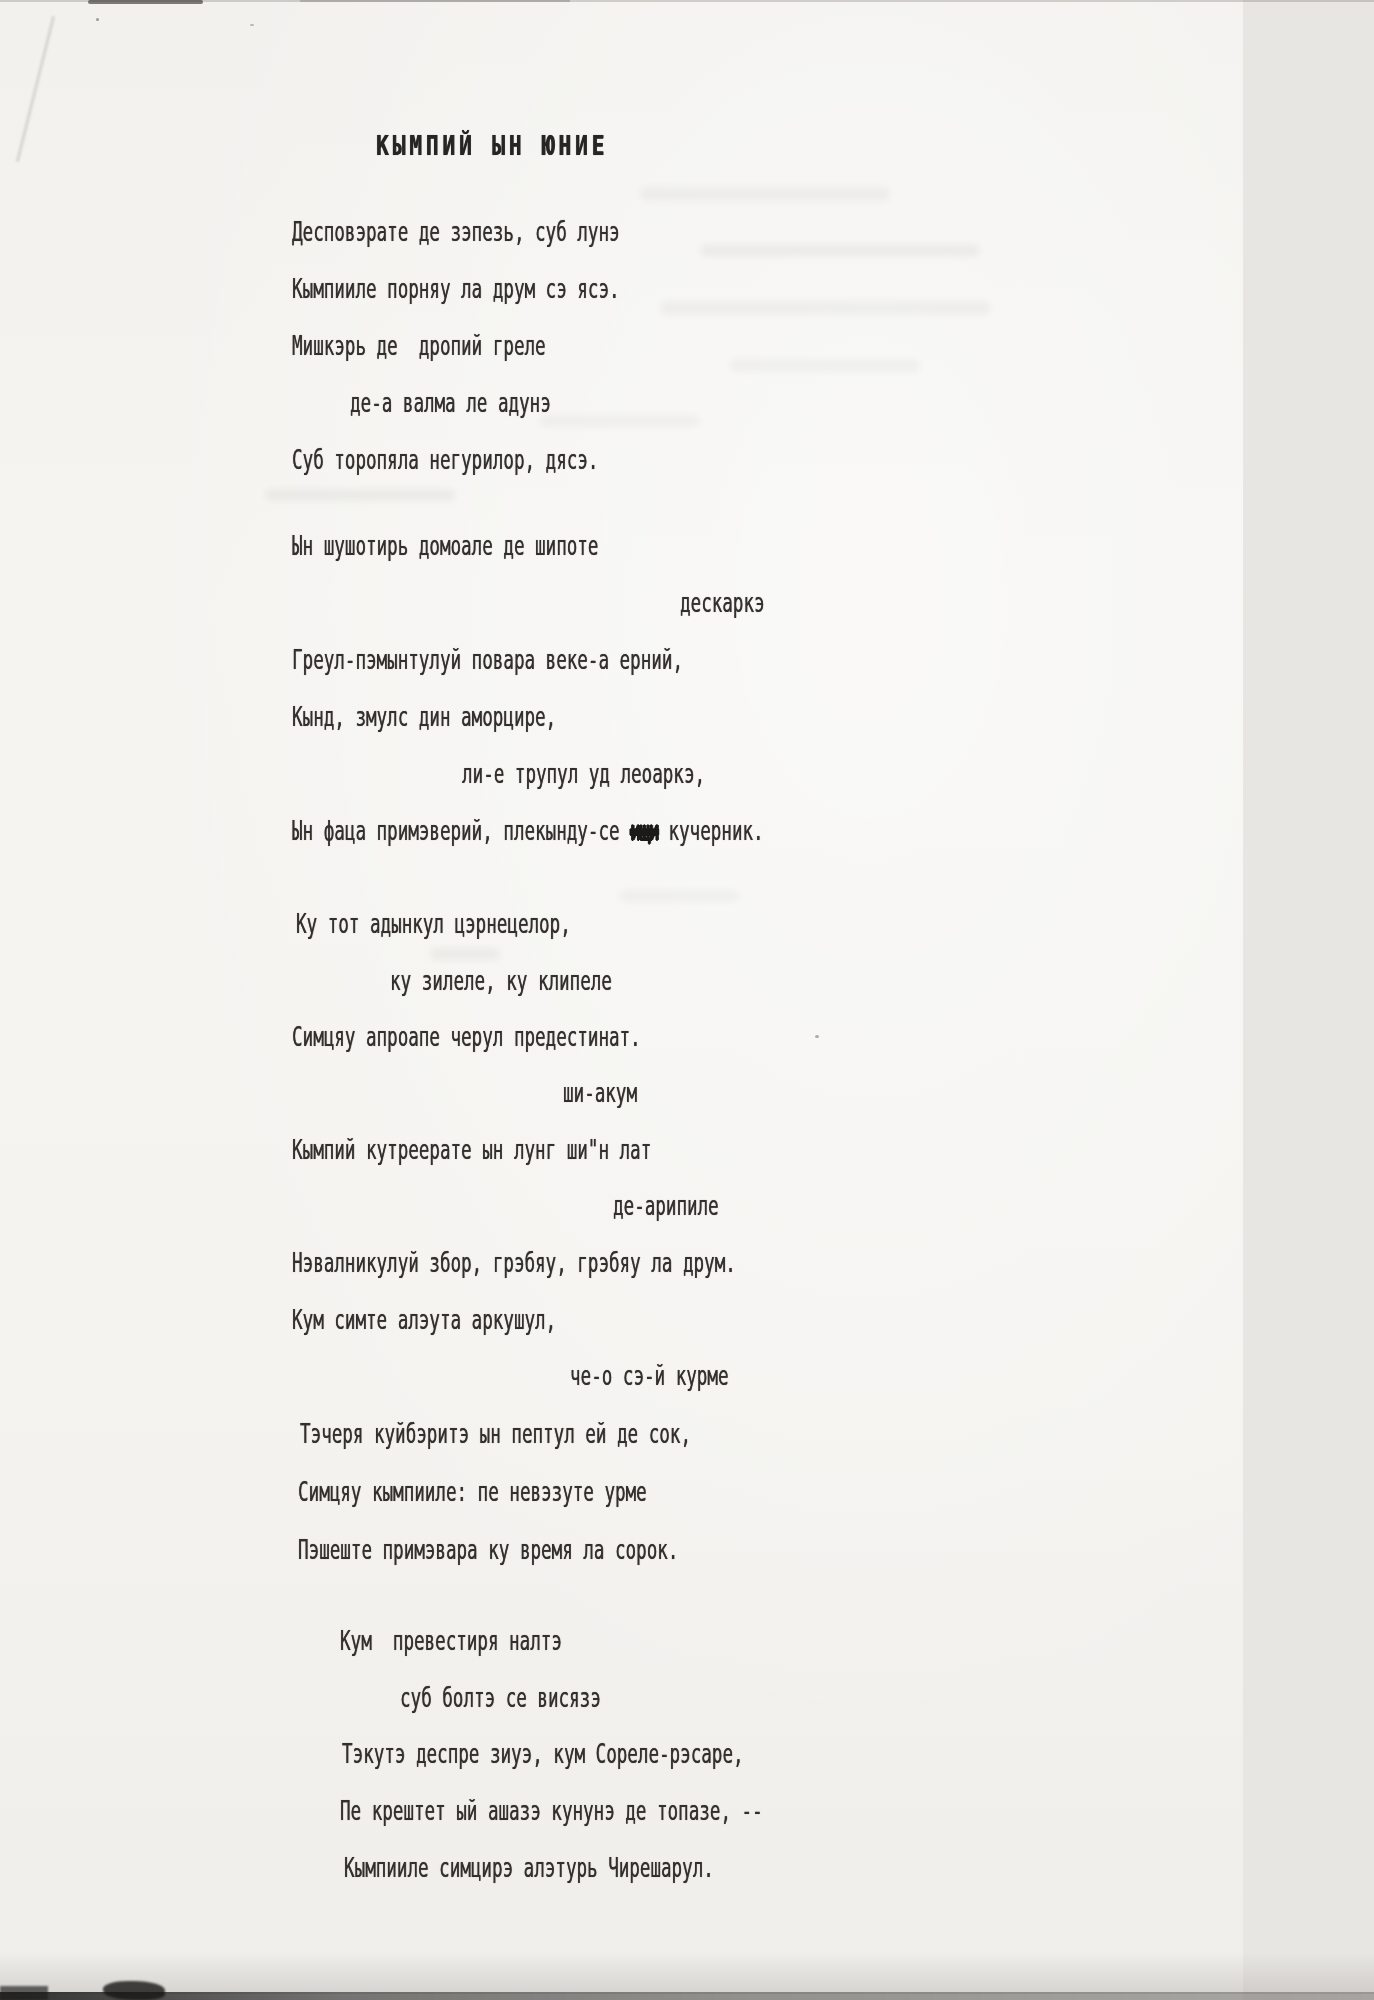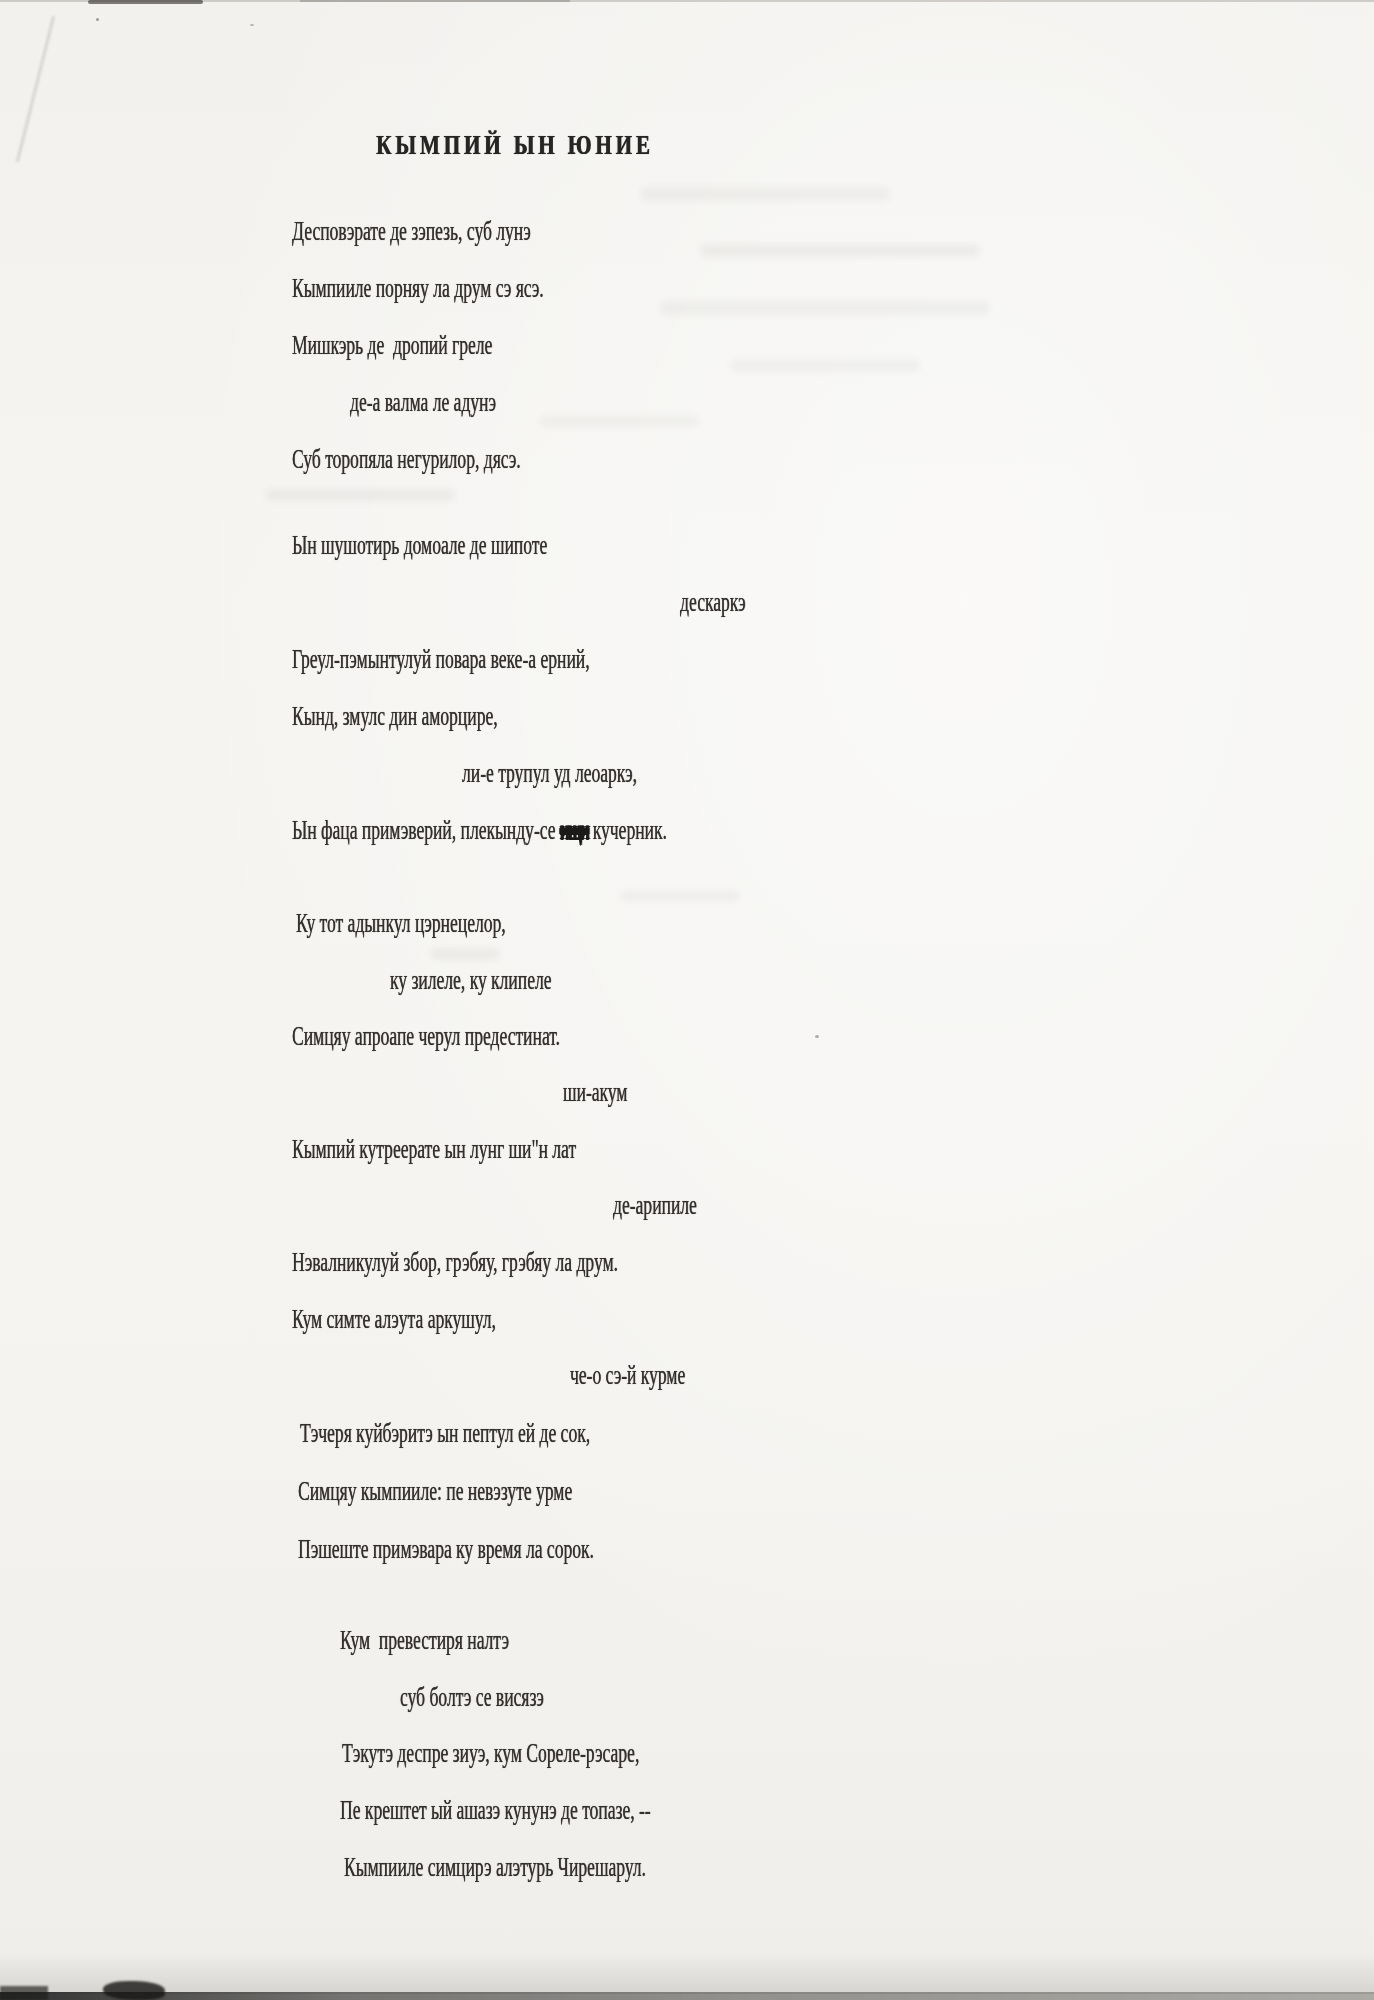--- a/index.html
+++ b/index.html
@@ -3,25 +3,24 @@
 <meta charset="utf-8">
 <style>
   html,body{margin:0;padding:0;}
   body{
     width:1374px;height:2000px;
     background:#e8e6e3;
     font-family:"DejaVu Sans Mono","Liberation Mono",monospace;
     overflow:hidden;
   }
   .page{
-    position:relative;width:1374px;height:2000px;
+    position:relative;width:1243px;height:2000px;
     background:
       radial-gradient(ellipse at 70% 30%, rgba(255,255,255,0.5) 0%, rgba(255,255,255,0) 60%),
       linear-gradient(180deg,#f2f1ee 0%,#f5f4f1 30%,#f4f3f0 70%,#efeeea 100%);
-    font-family: Liberation Serif, serif;
   }
   .poem-title{
     position:absolute;left:376px;top:132px;margin:0;
     font-size:27px;font-weight:bold;line-height:27px;
     letter-spacing:5px;
     color:#272523;
     transform:scaleX(0.78);transform-origin:0 0;
     text-shadow:0.8px 0 0 rgba(39,37,35,0.9), 0 0 1px rgba(39,37,35,0.6);
     white-space:pre;
   }

